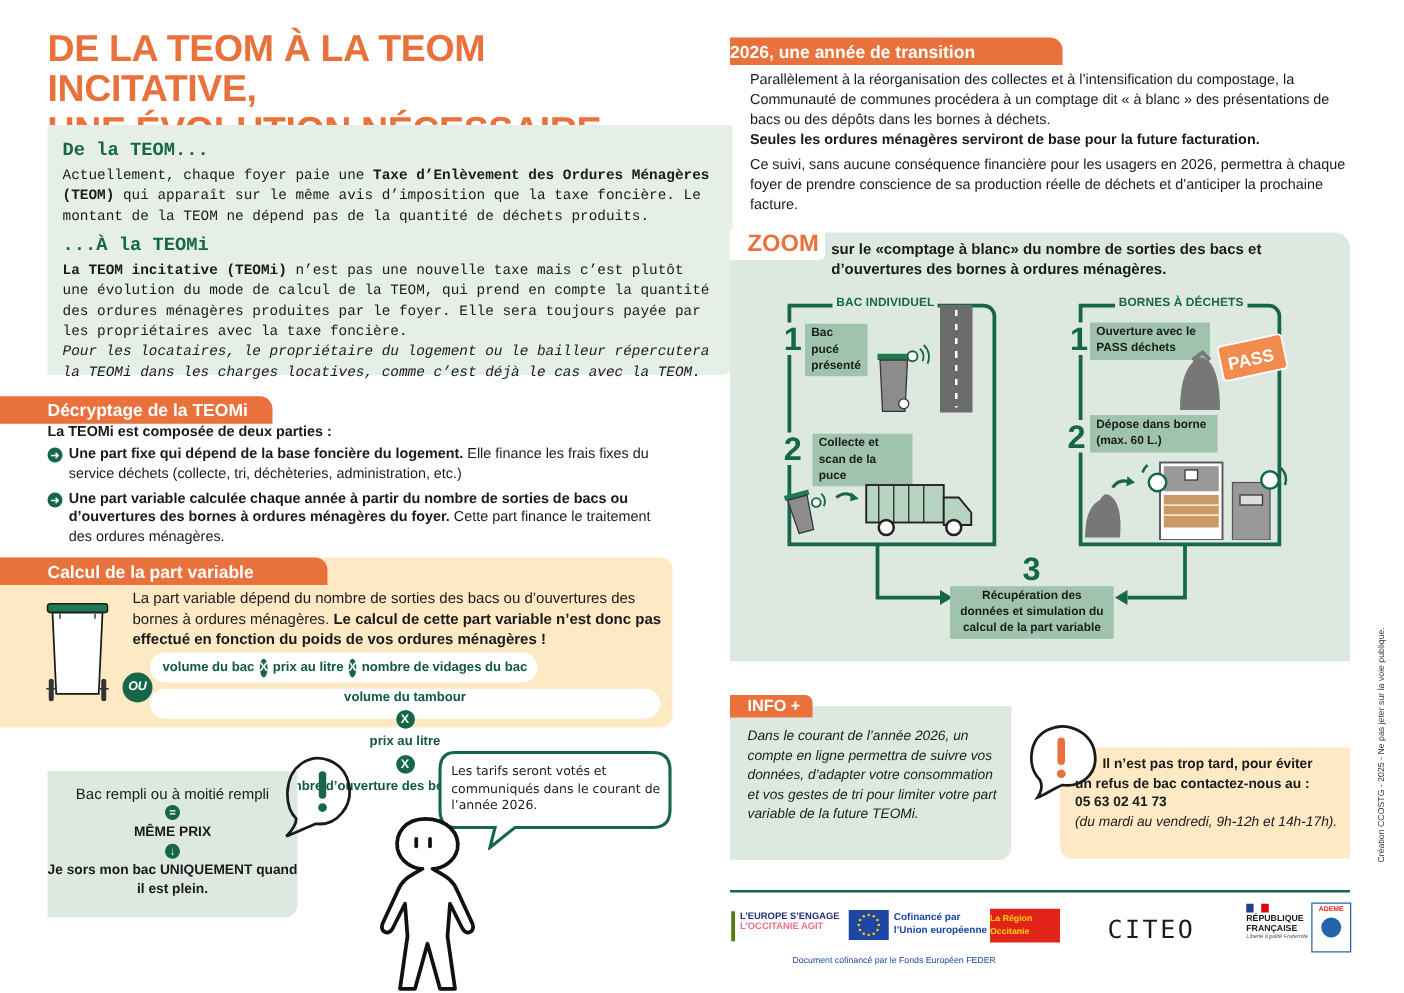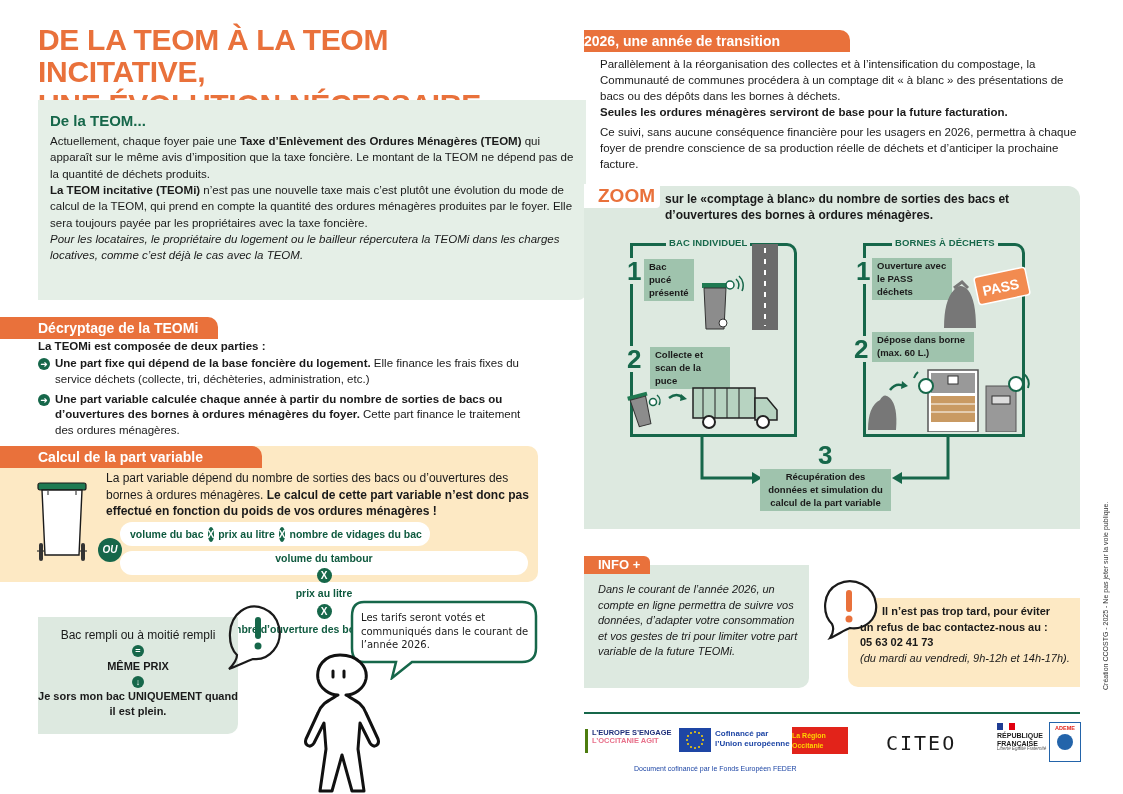--- a/index.html
+++ b/index.html
@@ -16,21 +16,21 @@
     --mint: #e5efe7;
     --mint2: #dde9e0;
     --cream: #fde9c4;
     --label-green: #9fc3ad;
   }
 
   
   .main-title { left: 38px; top: 24px; width: 520px; color: var(--orange); font-size: 30px; font-weight: bold; line-height: 1.08; letter-spacing: -0.3px; }
 
   
-  .panel-teom { left: 38px; top: 100px; width: 548px; height: 200px; background: var(--mint); border-radius: 0 0 8px 0; padding: 12px 12px; }
+  .panel-teom { left: 38px; top: 100px; width: 548px; height: 200px; background: var(--mint); border-radius: 0 0 8px 0; padding: 12px 12px; font-family: Liberation Mono, monospace; }
   .panel-teom h3 { color: var(--green); font-size: 15px; font-weight: bold; line-height: 1.2; margin-bottom: 3px; }
   .panel-teom p { font-size: 11.5px; line-height: 1.42; }
   .panel-teom h3.second { margin-top: 6px; }
 
   
   .sec-head { background: var(--orange); color: #fff; font-weight: bold; font-size: 14px; padding: 2px 12px 2px 38px; border-radius: 0 10px 0 0; line-height: 1.3; }
   .sec-decrypt { left: 0; top: 317px; width: 218px; }
   .decrypt-body { left: 38px; top: 339px; width: 500px; font-size: 11.5px; line-height: 1.38; }
   .decrypt-body .lead { font-weight: bold; margin-bottom: 1px; }
   .decrypt-body .item { position: relative; padding-left: 17px; margin-bottom: 4px; }
@@ -115,20 +115,21 @@
 <body>
 
 <div class="abs main-title">
   <div>DE LA TEOM À LA TEOM INCITATIVE,</div>
   <div>UNE ÉVOLUTION NÉCESSAIRE</div>
 </div>
 
 <div class="abs panel-teom">
   <h3>De la TEOM...</h3>
   <p><span>Actuellement, chaque foyer paie une </span><b>Taxe d’Enlèvement des Ordures Ménagères (TEOM)</b><span> qui apparaît sur le même avis d’imposition que la taxe foncière. Le montant de la TEOM ne dépend pas de la quantité de déchets produits.</span></p>
+  <h3 class="second">...À la TEOMi</h3>
   <p><b>La TEOM incitative (TEOMi)</b><span> n’est pas une nouvelle taxe mais c’est plutôt une évolution du mode de calcul de la TEOM, qui prend en compte la quantité des ordures ménagères produites par le foyer. Elle sera toujours payée par les propriétaires avec la taxe foncière.</span><br><i>Pour les locataires, le propriétaire du logement ou le bailleur répercutera la TEOMi dans les charges locatives, comme c’est déjà le cas avec la TEOM.</i></p>
 </div>
 
 <div class="abs sec-head sec-decrypt">Décryptage de la TEOMi</div>
 <div class="abs decrypt-body">
   <div class="lead">La TEOMi est composée de deux parties :</div>
   <div class="item">
     <span class="arrow">➜</span>
     <b>Une part fixe qui dépend de la base foncière du logement.</b><span> Elle finance les frais fixes du service déchets (collecte, tri, déchèteries, administration, etc.)</span>
   </div>
@@ -233,21 +234,21 @@
     <line x1="102" y1="8" x2="102" y2="38" stroke="#222"></line>
     <line x1="114" y1="8" x2="114" y2="38" stroke="#222"></line>
   <path d="M130 18 H142 L152 30 V40 H130 Z" fill="#b7d3c1" stroke="#222" stroke-width="1.5"></path>
   <circle cx="84" cy="42" r="6" fill="#fff" stroke="#222" stroke-width="2"></circle>
   <circle cx="138" cy="42" r="6" fill="#fff" stroke="#222" stroke-width="2"></circle>
 </svg>
 
 <div class="abs dgm-frame frame-right"></div>
 <div class="abs frame-title ft-right">BORNES À DÉCHETS</div>
 <div class="abs step-num" style="left:856px;top:258px;background:var(--mint2);">1</div>
-<div class="abs step-label" style="left:872px;top:258px;width:80px;">Ouverture avec le PASS déchets</div>
+<div class="abs step-label" style="left:872px;top:258px;width:96px;">Ouverture avec le PASS déchets</div>
 <svg class="abs" style="left:942px;top:264px;" width="90" height="68" viewBox="0 0 90 68">
   <path d="M12 26 Q18 18 26 26 Q34 36 34 64 H2 Q2 36 12 26 Z" fill="#777"></path>
   <path d="M12 24 L20 18 L26 24" fill="none" stroke="#777" stroke-width="3"></path>
   <g transform="rotate(-12 60 22)">
     <rect x="34" y="8" width="52" height="28" rx="3" fill="#f28b50" stroke="#fff" stroke-width="1.5"></rect>
     <text x="40" y="28" font-size="14" font-weight="bold" fill="#fff" font-family="Liberation Sans, sans-serif">PASS</text>
   </g>
 </svg>
 
 <div class="abs step-num" style="left:854px;top:336px;background:var(--mint2);">2</div>

